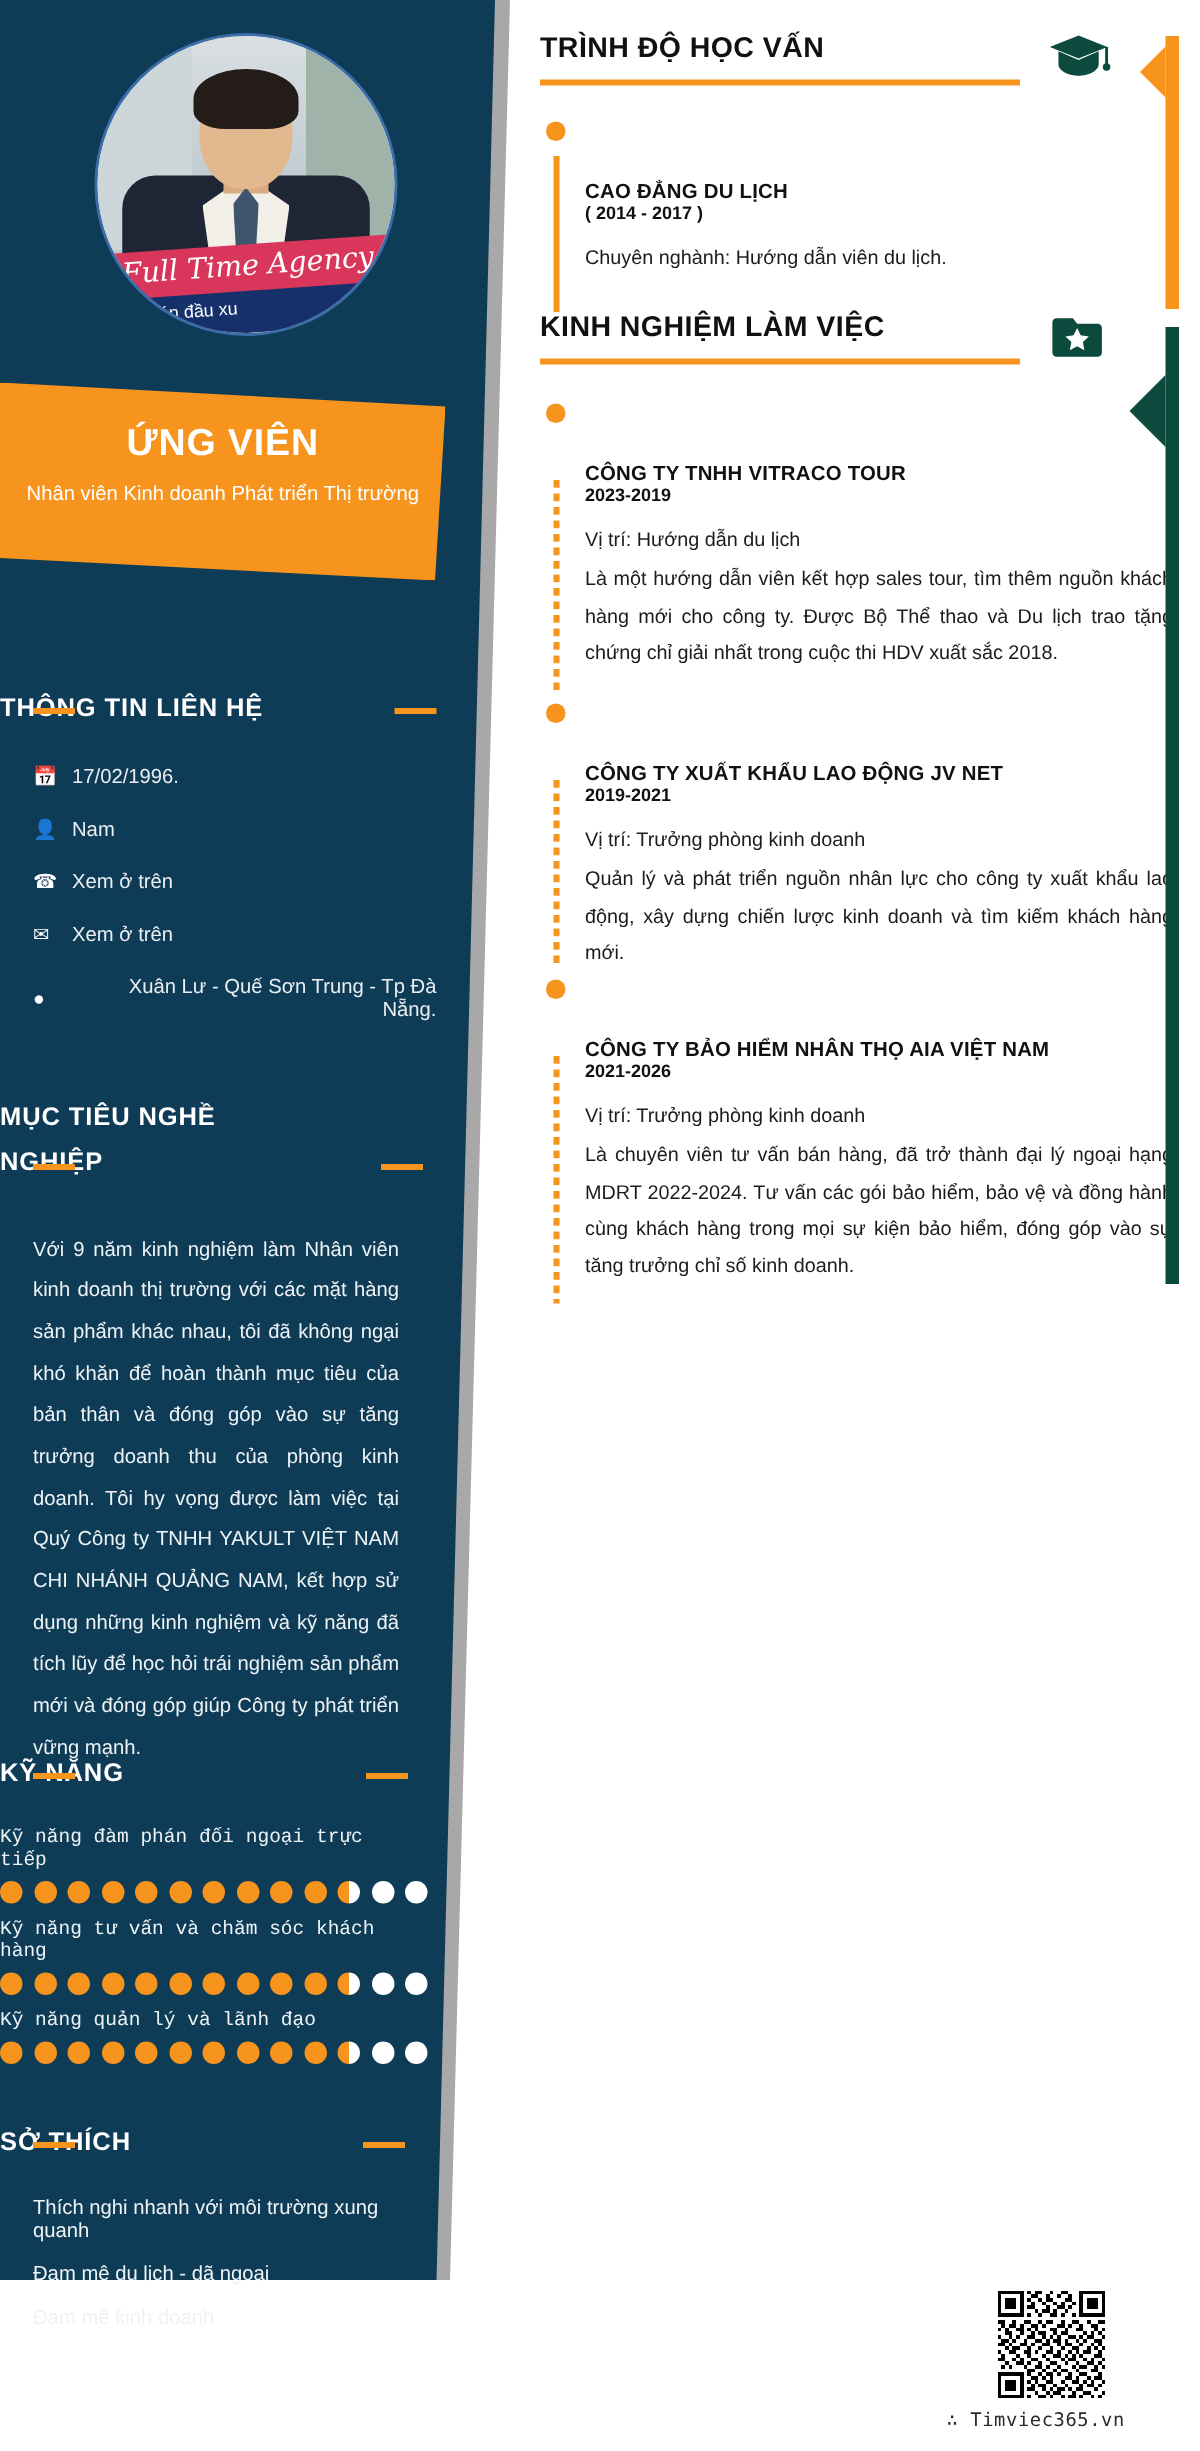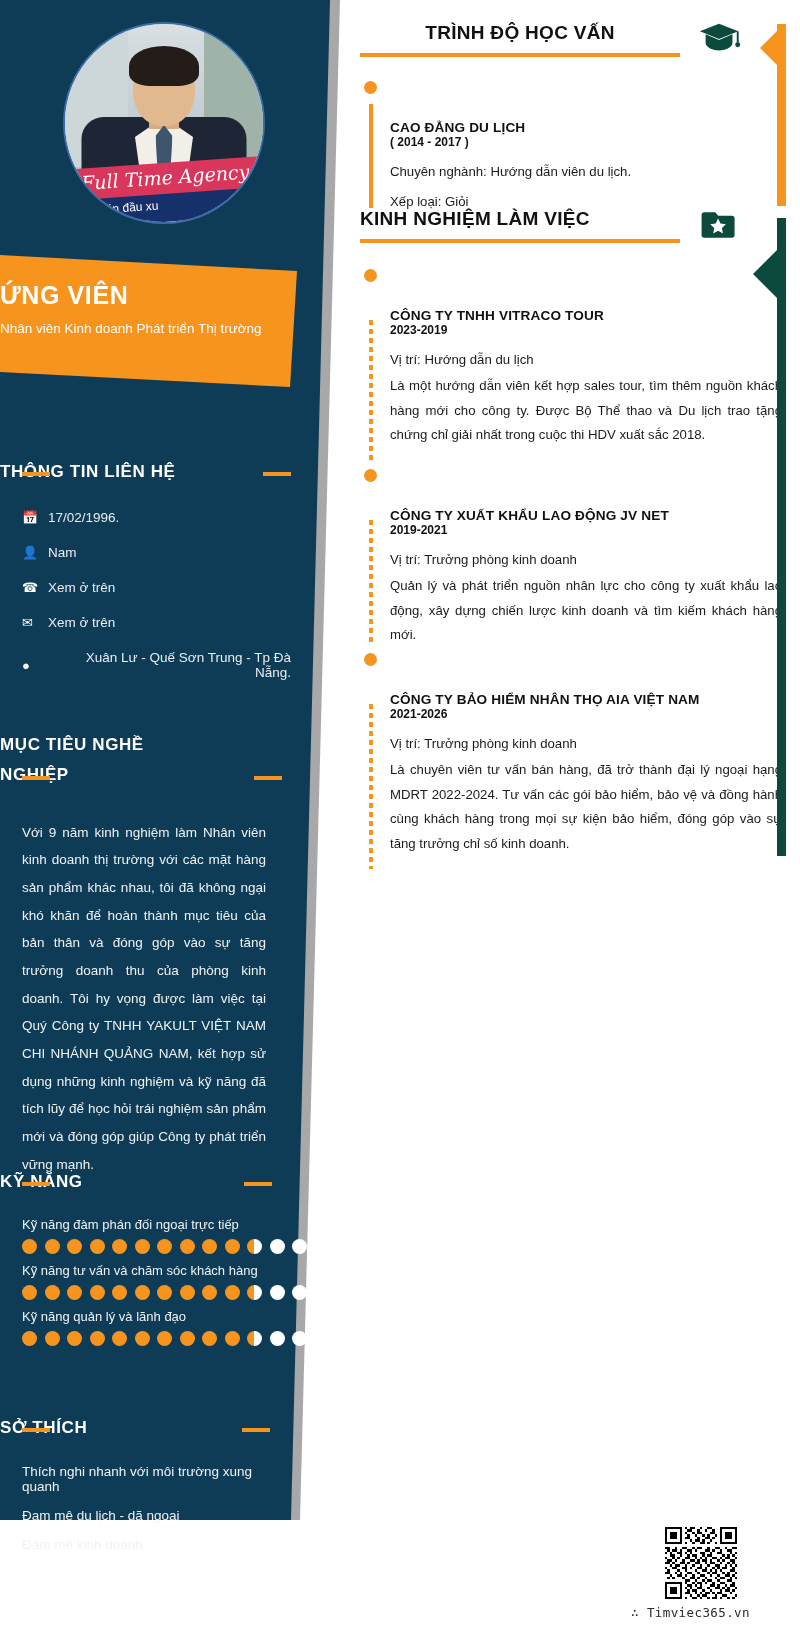--- a/index.html
+++ b/index.html
@@ -42,21 +42,21 @@
   .ph-band{position:absolute;left:-6%;top:70%;width:112%;height:17%;background:#d8365a;transform:rotate(-4deg);}
   .ph-band2{position:absolute;left:-6%;top:86%;width:112%;height:14%;background:#15306a;transform:rotate(-4deg);}
   .ph-script{position:absolute;left:8%;top:71.5%;width:88%;color:#ffffff;font-family:"DejaVu Serif",serif;font-style:italic;font-size:19px;transform:rotate(-4deg);white-space:nowrap;}
   .ph-sub{position:absolute;left:16%;top:87.5%;width:84%;color:#ffffff;font-size:12px;transform:rotate(-4deg);white-space:nowrap;}
 
   
   #name-banner{
     position:absolute; left:0; top:255px; width:297px; height:132px;
     background:#f7941e; z-index:5;
     clip-path: polygon(0 0, 297px 16px, 290px 132px, 0 117px);
-    padding:26px 0 0 0; 
+    padding:26px 0 0 0; text-align:center;
   }
   #name-banner .nm{ color:#fff; font-size:25px; font-weight:bold; letter-spacing:.6px;}
   #name-banner .role{ color:#fff; font-size:13.5px; margin-top:11px;}
 
   
   .sb-head{ position:relative; text-align:left; color:#fff;
     font-size:17px; font-weight:bold; letter-spacing:.6px; z-index:6;}
   .sb-head .bar{ position:absolute; top:50%; width:28px; height:4px; background:#f7941e;}
   .sb-head .bar.l{ left:22px;} .sb-head .bar.r{ right:0;}
 
@@ -183,21 +183,21 @@
   </div>
   <div id="objective-text" style="margin-top:29px;padding:0 22px 0 22px;">Với 9 năm kinh nghiệm làm Nhân viên kinh doanh thị trường với các mặt hàng sản phẩm khác nhau, tôi đã không ngại khó khăn để hoàn thành mục tiêu của bản thân và đóng góp vào sự tăng trưởng doanh thu của phòng kinh doanh. Tôi hy vọng được làm việc tại Quý Công ty TNHH YAKULT VIỆT NAM CHI NHÁNH QUẢNG NAM, kết hợp sử dụng những kinh nghiệm và kỹ năng đã tích lũy để học hỏi trái nghiệm sản phẩm mới và đóng góp giúp Công ty phát triển vững mạnh.</div>
 </div>
 
 <div class="sb-block" style="left:0;top:1172px;width:280px;">
   <div class="sb-head">
     <span class="bar l"></span>
     <span>KỸ NĂNG</span>
     <span class="bar r" style="right:8px;"></span>
   </div>
-  <div style="margin-top:25px;padding-left:22px;">
+  <div style="margin-top:25px;font-family:Liberation Mono, monospace;">
     <div class="skill">
       <div class="lbl">Kỹ năng đàm phán đối ngoại trực tiếp</div>
       <div class="dots">
           <span class="dot full"></span>
           <span class="dot full"></span>
           <span class="dot full"></span>
           <span class="dot full"></span>
           <span class="dot full"></span>
           <span class="dot full"></span>
           <span class="dot full"></span>
@@ -257,39 +257,38 @@
   <div style="margin-top:26px;padding-left:22px;">
     <div class="hobby">Thích nghi nhanh với môi trường xung quanh</div>
     <div class="hobby">Đam mê du lịch - dã ngoại</div>
     <div class="hobby">Đam mê kinh doanh</div>
   </div>
 </div>
 
 <div id="right">
 
   <div style="position:absolute;left:8px;top:22px;width:320px;">
-    <div class="sec-title" style="padding-left:0;text-align:center;">TRÌNH ĐỘ HỌC VẤN</div>
+    <div class="sec-title" style="padding-left:0;">TRÌNH ĐỘ HỌC VẤN</div>
     <div class="sec-rule"></div>
   </div>
   <div class="badge" style="top:18px;">
     <svg viewBox="0 0 48 40" width="46" height="40" aria-hidden="true">
       <path d="M3 13 L23 5 L43 13 L23 21 Z" fill="#0c4a3d"></path>
       <path d="M9 16 L9 25 C9 30 17 33 23 33 C29 33 37 30 37 25 L37 16 L23 22 Z" fill="#0c4a3d"></path>
       <rect x="41.5" y="13" width="2" height="12" fill="#0c4a3d"></rect>
       <circle cx="42.5" cy="27" r="2.6" fill="#0c4a3d"></circle>
     </svg>
   </div>
 
   <div class="entry" style="position:absolute;left:0;top:60px;width:430px;">
     <span class="bullet"></span>
     <span class="solidline" style="top:28px;height:104px;"></span>
     <div class="org">CAO ĐẲNG DU LỊCH</div>
     <div class="yr">( 2014 - 2017 )</div>
     <div class="body" style="text-align:left;">Chuyên nghành: Hướng dẫn viên du lịch.</div>
-    <div class="body" style="text-align:left;margin-top:6px;">Xếp loại: Giỏi</div>
   </div>
 
   <div style="position:absolute;left:8px;top:208px;width:320px;">
     <div class="sec-title" style="padding-left:0;">KINH NGHIỆM LÀM VIỆC</div>
     <div class="sec-rule"></div>
   </div>
   <div class="badge" style="top:206px;">
     <svg viewBox="0 0 48 40" width="44" height="38" aria-hidden="true">
       <path d="M4 8 h12 l3 4 h14 a3 3 0 0 1 3 3 v17 a3 3 0 0 1 -3 3 h-29 a3 3 0 0 1 -3 -3 v-21 a3 3 0 0 1 3 -3 z" fill="#ffffff" opacity=".9"></path>
       <path d="M8 6 h12 l3 4 h15 a3 3 0 0 1 3 3 v18 a3 3 0 0 1 -3 3 h-30 a3 3 0 0 1 -3 -3 v-22 a3 3 0 0 1 3 -3 z" fill="#0c4a3d"></path>

